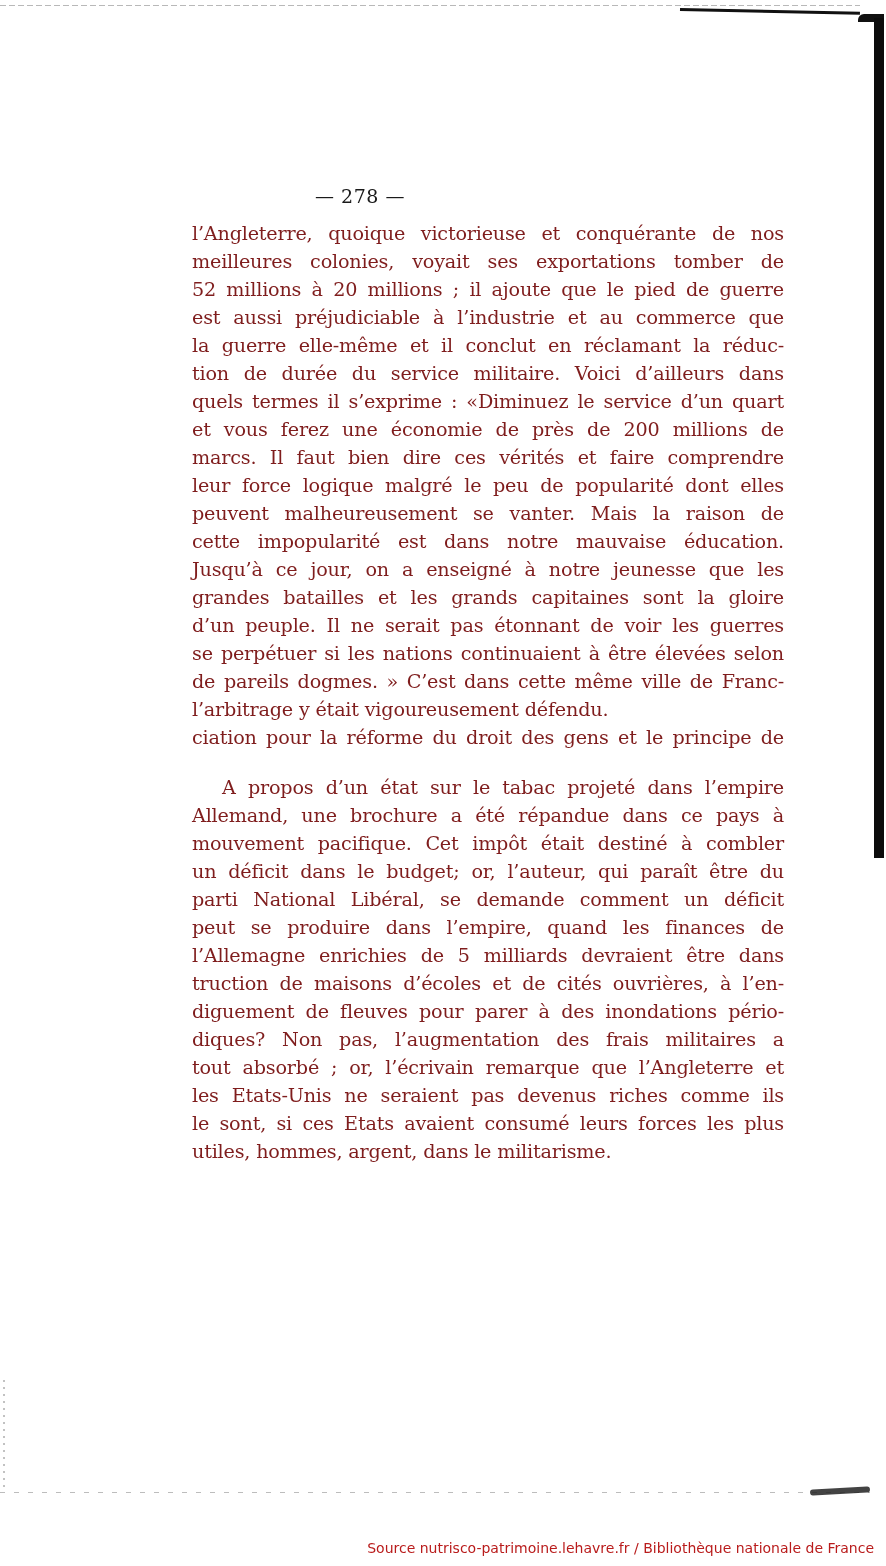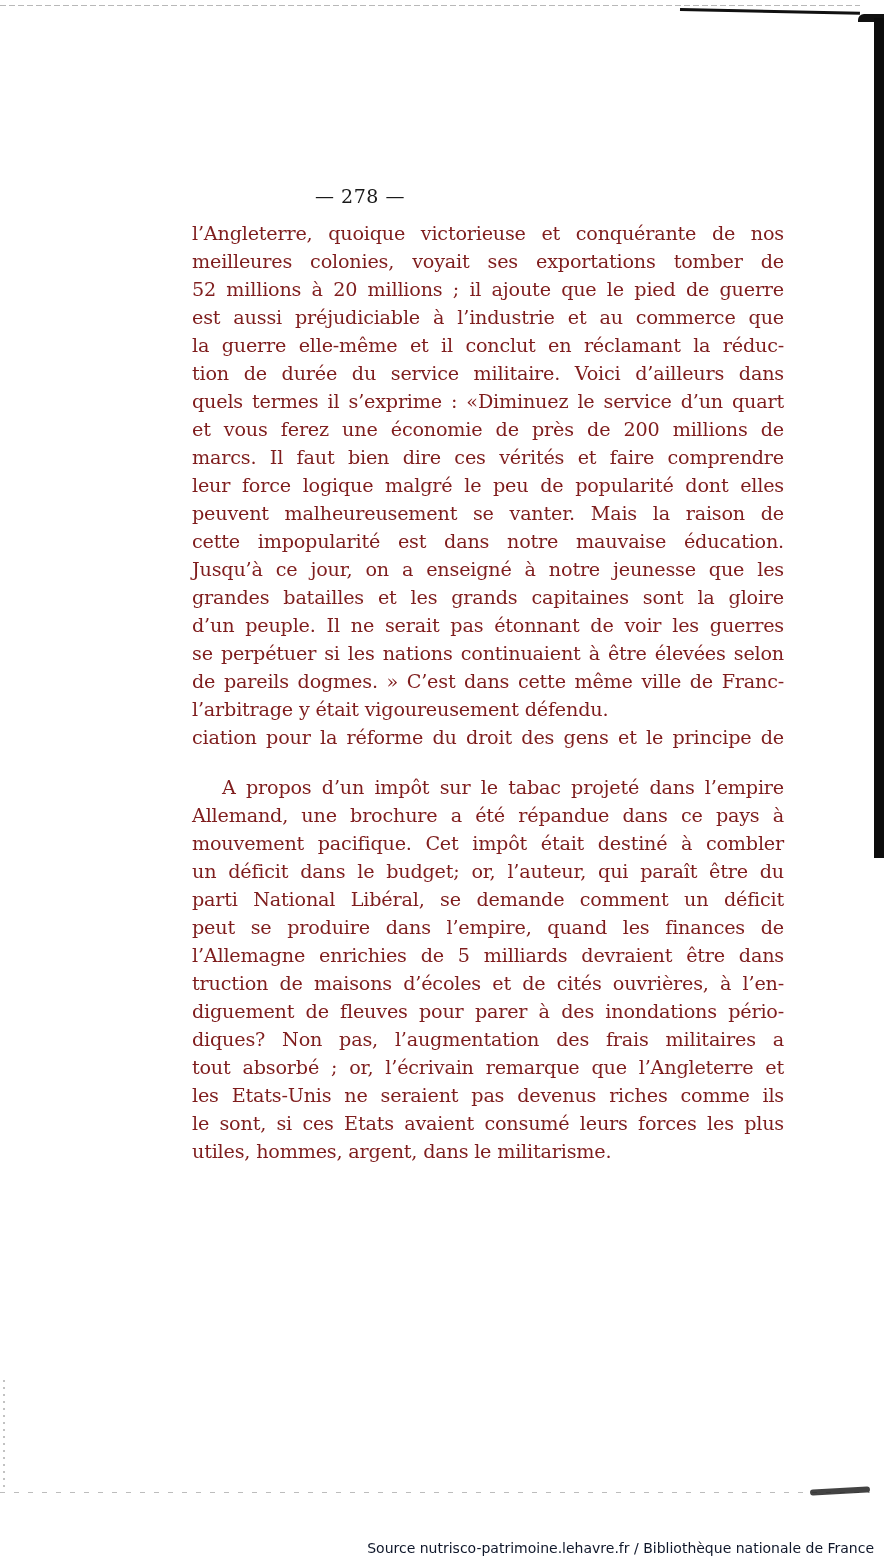--- a/index.html
+++ b/index.html
@@ -44,21 +44,21 @@
       position: absolute; left: 192px; top: 220px; width: 592px;
       font-family: "DejaVu Serif", serif; font-size: 19.2px; line-height: 28px; color: #7f1d1d;
       letter-spacing: -0.2px;
     }
     .line { display: block; text-align: justify; text-align-last: justify; white-space: nowrap; height: 28px; }
     .line.last { text-align-last: left; }
     .para-gap { height: 22px; }
     .indent { padding-left: 30px; }
     .source {
       position: absolute; right: 12px; top: 1540px;
-      font-family: "DejaVu Sans", sans-serif; font-size: 14px; color: #0f172a;
+      font-family: "DejaVu Sans", sans-serif; font-size: 14px; color: #b91c1c;
     }
   </style>
 </head>
 <body>
 
 <div class="page">
   <div class="top-rule"></div>
   <div class="top-rule-dark"></div>
   <div class="edge-corner"></div>
   <div class="edge-bar"></div>
@@ -85,21 +85,21 @@
       <span class="line">Jusqu’à ce jour, on a enseigné à notre jeunesse que les</span>
       <span class="line">grandes batailles et les grands capitaines sont la gloire</span>
       <span class="line">d’un peuple. Il ne serait pas étonnant de voir les guerres</span>
       <span class="line">se perpétuer si les nations continuaient à être élevées selon</span>
       <span class="line">de pareils dogmes. » C’est dans cette même ville de Franc-</span>
       <span class="line last">l’arbitrage y était vigoureusement défendu.</span>
       <span class="line">ciation pour la réforme du droit des gens et le principe de</span>
     </div>
     <div class="para-gap"></div>
     <div>
-      <span class="line indent">A propos d’un impôt sur le tabac projeté dans l’empire</span>
+      <span class="line indent">A propos d’un état sur le tabac projeté dans l’empire</span>
       <span class="line">Allemand, une brochure a été répandue dans ce pays à</span>
       <span class="line">mouvement pacifique. Cet impôt était destiné à combler</span>
       <span class="line">un déficit dans le budget; or, l’auteur, qui paraît être du</span>
       <span class="line">parti National Libéral, se demande comment un déficit</span>
       <span class="line">peut se produire dans l’empire, quand les finances de</span>
       <span class="line">l’Allemagne enrichies de 5 milliards devraient être dans</span>
       <span class="line">truction de maisons d’écoles et de cités ouvrières, à l’en-</span>
       <span class="line">diguement de fleuves pour parer à des inondations pério-</span>
       <span class="line">diques? Non pas, l’augmentation des frais militaires a</span>
       <span class="line">tout absorbé ; or, l’écrivain remarque que l’Angleterre et</span>

